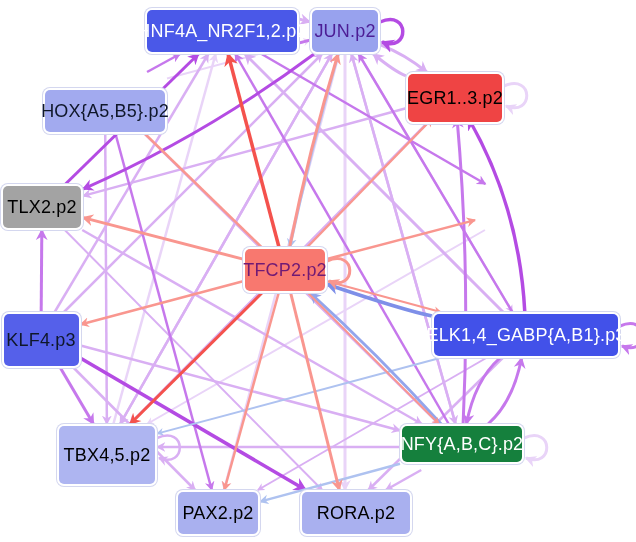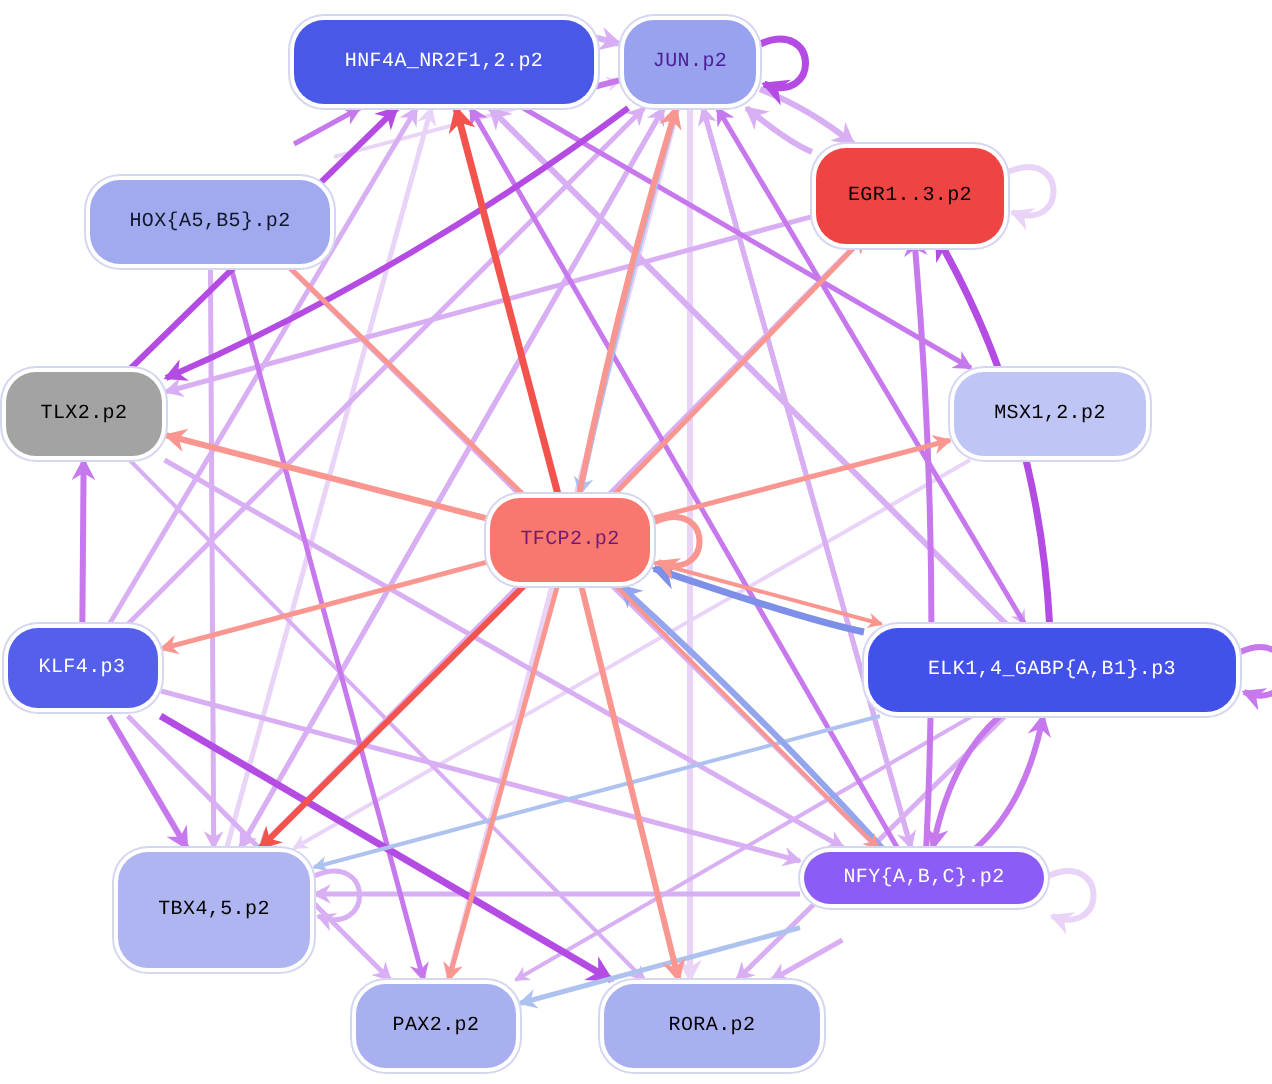--- a/index.html
+++ b/index.html
@@ -7,28 +7,27 @@
     position:relative;
     width:636px;height:542px;
     overflow:hidden;
     background:#ffffff;
     font-family:"Liberation Sans", sans-serif;
   }
   #edges{position:absolute;left:0;top:0;width:636px;height:542px;}
   .node{
     position:absolute;
     display:flex;align-items:center;justify-content:center;
-    border-radius:15px;
-    font-size:10px;
+    border-radius:5px;
+    font-size:18px;
     letter-spacing:0.2px;
     box-shadow:0 0 0 2px #ffffff, 0 0 0 3px #d4d7ef;
     cursor:pointer;
     white-space:nowrap;
     user-select:none;
-    font-family:Liberation Mono, monospace;
   }
 </style>
 </head>
 <body>
 
 <div class="stage">
   <svg id="edges" xmlns="http://www.w3.org/2000/svg" viewBox="0 0 636 542">
       <defs>
         <marker id="arr-red" viewBox="0 0 10 10" refX="8" refY="5" markerWidth="4.2" markerHeight="4.2" orient="auto">
           <path d="M0,0.3 L9,5 L0,9.7 L2.8,5 z" fill="#F4524D"></path>
@@ -134,36 +133,33 @@
     </div>
   <div class="node" style="left: 45px; top: 90px; width: 120px; height: 42px; background: rgb(162, 170, 239); color: #0f172a;">
       <span>HOX{A5,B5}.p2</span>
     </div>
   <div class="node" style="left: 408px; top: 74px; width: 94px; height: 48px; background: #ef4444; color: rgb(0, 0, 0);">
       <span>EGR1..3.p2</span>
     </div>
   <div class="node" style="left: 3px; top: 186px; width: 78px; height: 42px; background: #a3a3a3; color: rgb(0, 0, 0);">
       <span>TLX2.p2</span>
     </div>
-  <div class="node" style="left: 477px; top: 186px; width: 96px; height: 42px; background: rgb(191, 197, 244); color: rgb(0, 0, 0);">
-      <span>MSX1,2.p2</span>
-    </div>
   <div class="node" style="left: 245px; top: 249px; width: 80px; height: 42px; background: rgb(248, 120, 111); color: #701a75;">
       <span>TFCP2.p2</span>
     </div>
-  <div class="node" style="left: 3.5px; top: 314px; width: 75px; height: 40px; background: rgb(85, 96, 234); color: #ffffff;">
+  <div class="node" style="left: 3.5px; top: 314px; width: 75px; height: 52px; background: rgb(85, 96, 234); color: #0f172a;">
       <span>KLF4.p3</span>
     </div>
   <div class="node" style="left: 434px; top: 314px; width: 184px; height: 42px; background: rgb(66, 81, 233); color: rgb(255, 255, 255);">
       <span>ELK1,4_GABP{A,B1}.p3</span>
     </div>
   <div class="node" style="left: 59px; top: 426px; width: 96px; height: 58px; background: rgb(174, 181, 241); color: rgb(0, 0, 0);">
       <span>TBX4,5.p2</span>
     </div>
-  <div class="node" style="left: 402px; top: 426px; width: 120px; height: 26px; background: #8b5cf6; color: rgb(255, 255, 255);">
+  <div class="node" style="left: 402px; top: 426px; width: 120px; height: 36px; background: #15803d; color: rgb(255, 255, 255);">
       <span>NFY{A,B,C}.p2</span>
     </div>
   <div class="node" style="left: 178px; top: 492px; width: 80px; height: 42px; background: rgb(169, 176, 239); color: rgb(0, 0, 0);">
       <span>PAX2.p2</span>
     </div>
   <div class="node" style="left: 302px; top: 492px; width: 108px; height: 42px; background: rgb(169, 176, 239); color: rgb(0, 0, 0);">
       <span>RORA.p2</span>
     </div>
 </div>
 

